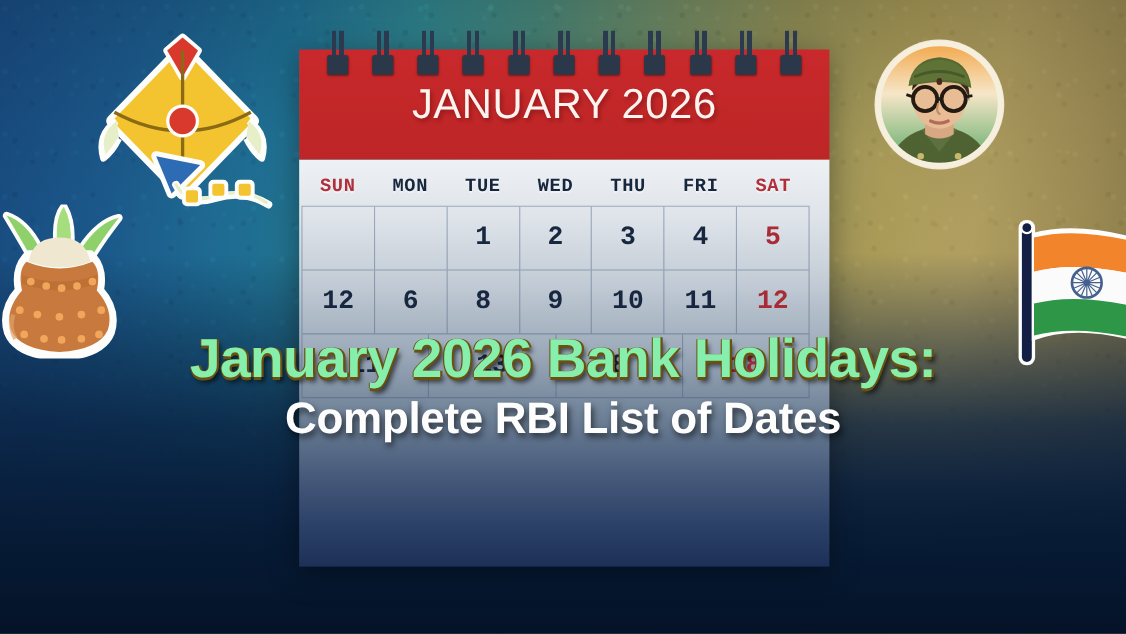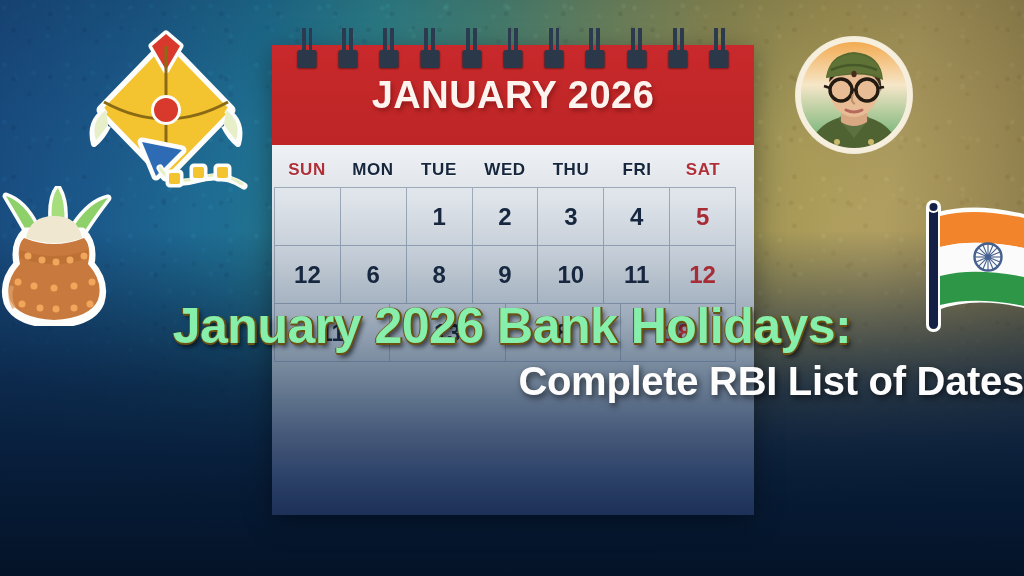--- a/index.html
+++ b/index.html
@@ -66,37 +66,38 @@
     position:absolute;left:272px;top:45px;width:482px;height:470px;
     box-shadow:0 6px 26px rgba(0,0,0,.38);
   }
   .cal-header{
     height:100px;width:100%;
     background:linear-gradient(180deg,#c9292c 0%,#c22728 55%,#bd2527 100%);
     display:flex;align-items:center;justify-content:center;
     position:relative;
   }
   .cal-title{
-    color:#fdf4ef;font-size:38px;font-weight:bold;letter-spacing:.5px;
+    color:#fdf4ef;font-size:38px;font-weight:normal;letter-spacing:.5px;
     text-shadow:2px 3px 4px rgba(90,10,10,.45);
     font-family:"Liberation Sans", sans-serif;
     text-align:right;
   }
   .cal-body{
     width:100%;height:370px;
     background:linear-gradient(180deg,
       #eef1f4 0%,
       #dfe4ea 14%,
       #c3ccd6 30%,
       #9aa8b8 48%,
       #6b7e94 64%,
       #46597a 78%,
       #2c4168 90%,
       #1d3158 100%);
     padding:8px 18px 0 2px;
+    font-family:Liberation Mono, monospace;
   }
   .dow-row{display:flex;height:34px;align-items:center;}
   .dow{
     flex:1;text-align:center;font-size:17px;font-weight:bold;
     color:#16263d;letter-spacing:.6px;
     text-shadow:0 1px 1px rgba(255,255,255,.5);
   }
   .dow.wk{color:#b0303a;}
   .grid{border-left:1px solid rgba(70,95,125,.45);border-top:1px solid rgba(70,95,125,.45);}
   .wk-row{display:flex;height:58px;}
@@ -148,21 +149,20 @@
       2px 0 0 #6b5110, -1px 0 0 #6b5110, 0 2px 0 #6b5110,
       3px 4px 5px rgba(0,0,0,.65);
     font-family:"Liberation Sans", sans-serif;
   }
   .h-sub{
     margin-top:6px;
     font-size:40px;font-weight:bold;color:#fdfdfd;line-height:1.15;
     letter-spacing:-.3px;
     text-shadow:2px 3px 6px rgba(0,0,0,.6);
     font-family:"Liberation Sans", sans-serif;
-    text-align:right;
   }
 </style>
 </head>
 <body>
 
 <div id="stage">
 
   <div class="bg-base"></div>
   <div class="bg-noise"></div>
   <div class="bg-vignette"></div>

